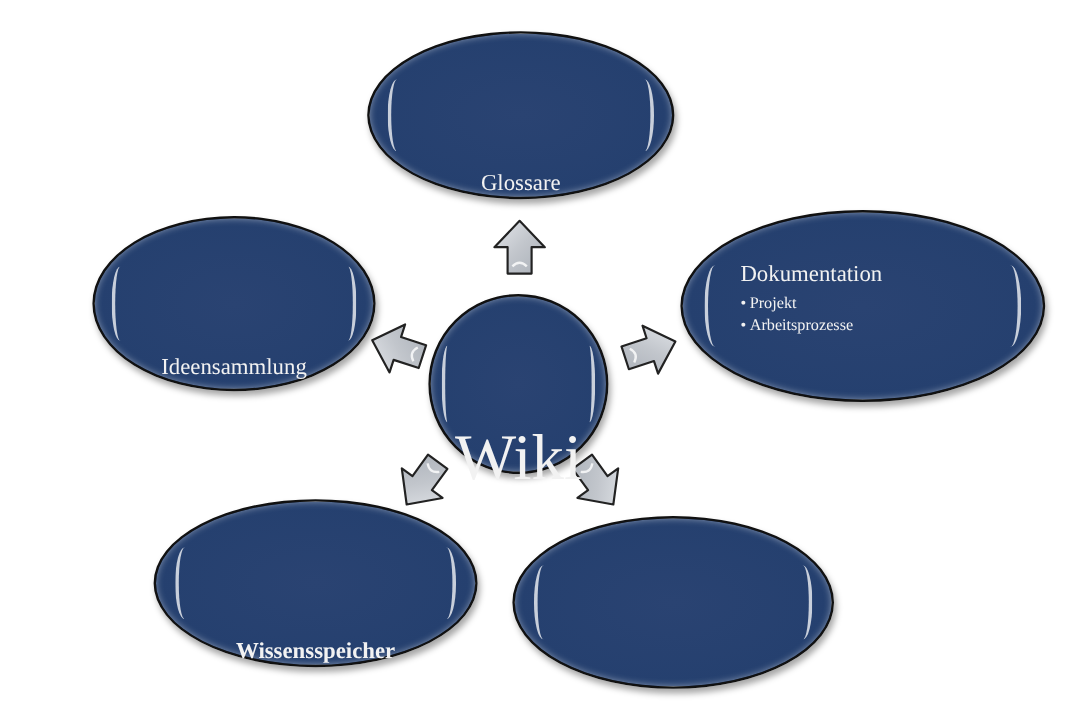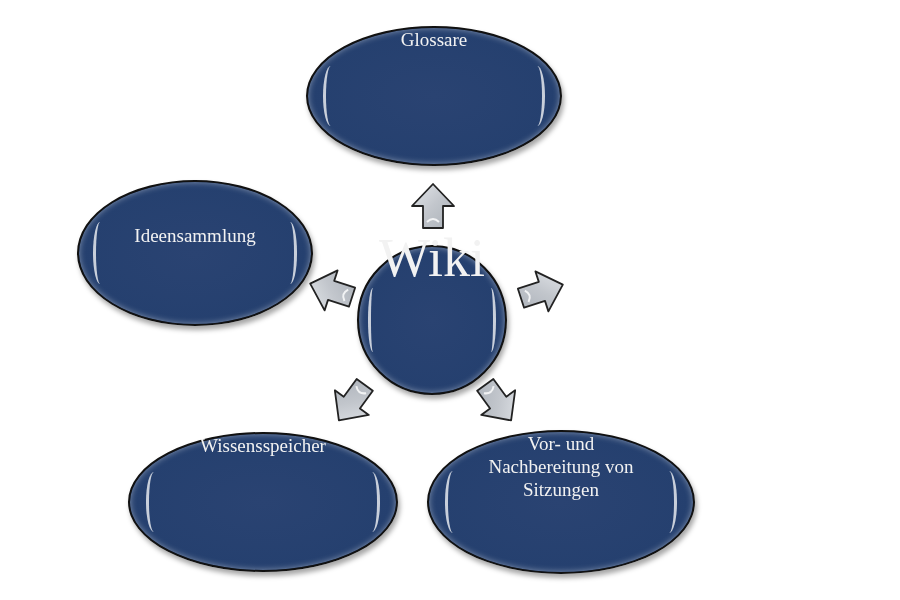--- a/index.html
+++ b/index.html
@@ -3,21 +3,21 @@
 <meta charset="utf-8">
 <style>
   html, body { margin: 0; padding: 0; background: #ffffff; }
   body { width: 900px; height: 600px; position: relative; overflow: hidden;
          font-family: "Liberation Serif", "DejaVu Serif", serif; }
   #diagram { position: absolute; left: 0; top: 0; width: 900px; height: 600px; }
   .node { position: absolute; border-radius: 50%;
           border: 2px solid #111; box-sizing: border-box;
           background: radial-gradient(ellipse at 50% 50%, #2a4372 0%, #25406f 70%, #2b4677 88%, #6a82ad 96%, #2b4270 100%);
           box-shadow: 2px 4px 5px rgba(0,0,0,0.35), inset 0 0 6px rgba(255,255,255,0.45);
-          color: #f2f2f2; display: flex; align-items: flex-start; justify-content: center;
+          color: #f2f2f2; display: flex; align-items: flex-end; justify-content: center;
           text-align: center; }
   .node .hl-l { position: absolute; left: 6%; top: 28%; width: 5%; height: 44%;
                 border-left: 3px solid rgba(255,255,255,0.75); border-radius: 50%; }
   .node .hl-r { position: absolute; right: 6%; top: 28%; width: 5%; height: 44%;
                 border-right: 3px solid rgba(255,255,255,0.75); border-radius: 50%; }
   .label { font-size: 19px; line-height: 23px; position: relative; }
   .center-label { font-size: 54px; }
   .bullets { list-style: none; margin: 4px 0 0 0; padding: 0; text-align: left; font-size: 13.5px; line-height: 18px; }
   .bullets li::before { content: "\2022"; margin-right: 3px; }
   svg.arrows { position: absolute; left: 0; top: 0; }
@@ -63,32 +63,38 @@
       <span class="hl-r"></span>
     <span class="label center-label">Wiki</span>
   </div>
 
   <div class="node" style="left:306px; top:26px; width:256px; height:140px;">
     <span class="hl-l"></span>
       <span class="hl-r"></span>
     <span class="label">Glossare</span>
   </div>
 
+  <div class="node" style="left:567px; top:175px; width:304px; height:160px; justify-content:flex-start; align-items:flex-start;">
+    <span class="hl-l"></span>
+      <span class="hl-r"></span>
+    <div style="position:absolute; left:48px; top:40px;">
+      <div class="label" style="text-align:left;">Dokumentation</div>
+      <ul class="bullets">
+        <li>Projekt</li>
+        <li>Arbeitsprozesse</li>
+      </ul>
+    </div>
+  </div>
 
   <div class="node" style="left:427px; top:430px; width:268px; height:144px;">
     <span class="hl-l"></span>
       <span class="hl-r"></span>
-    <div class="label">
-      <div>Vor- und</div>
-      <div>Nachbereitung von</div>
-      <div>Sitzungen</div>
-    </div>
   </div>
 
-  <div class="node" style="left:128px; top:432px; width:270px; height:140px;">
+  <div class="node" style="left:128px; top:416px; width:270px; height:140px;font-weight:bold;">
     <span class="hl-l"></span>
       <span class="hl-r"></span>
     <span class="label">Wissensspeicher</span>
   </div>
 
   <div class="node" style="left:77px; top:180px; width:236px; height:146px;">
     <span class="hl-l"></span>
       <span class="hl-r"></span>
     <span class="label" style="top:-6px;margin-top:48px;">Ideensammlung</span>
   </div>

